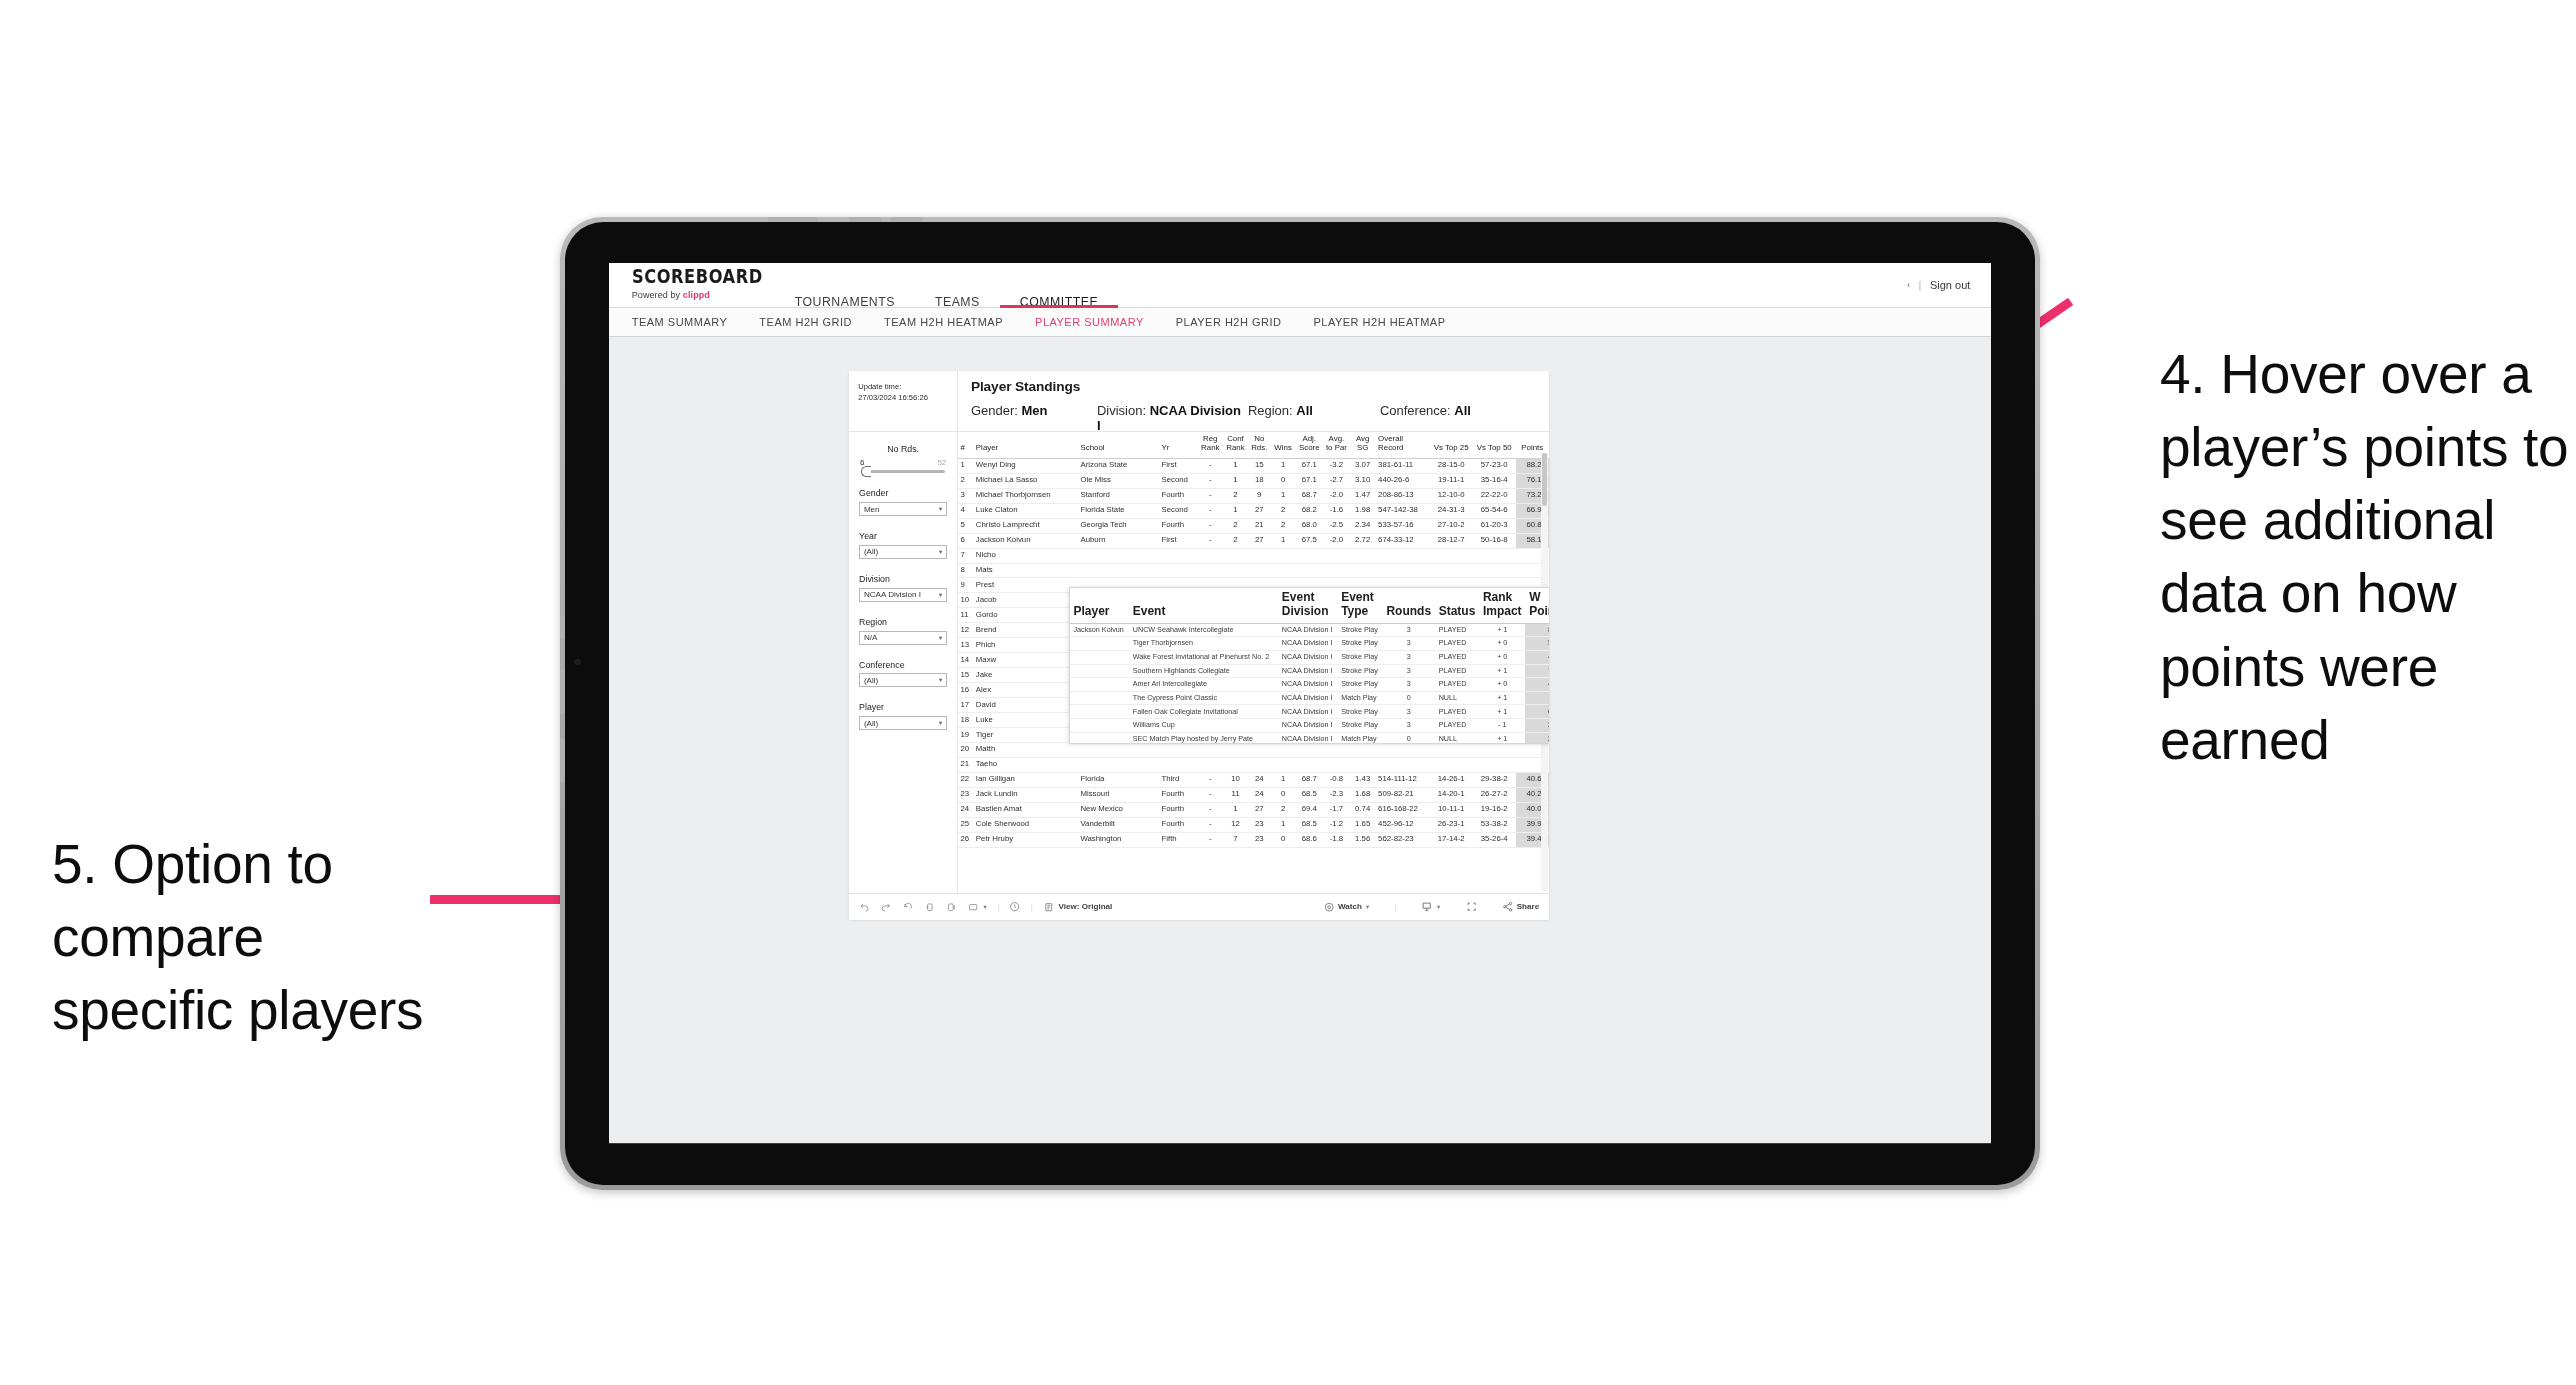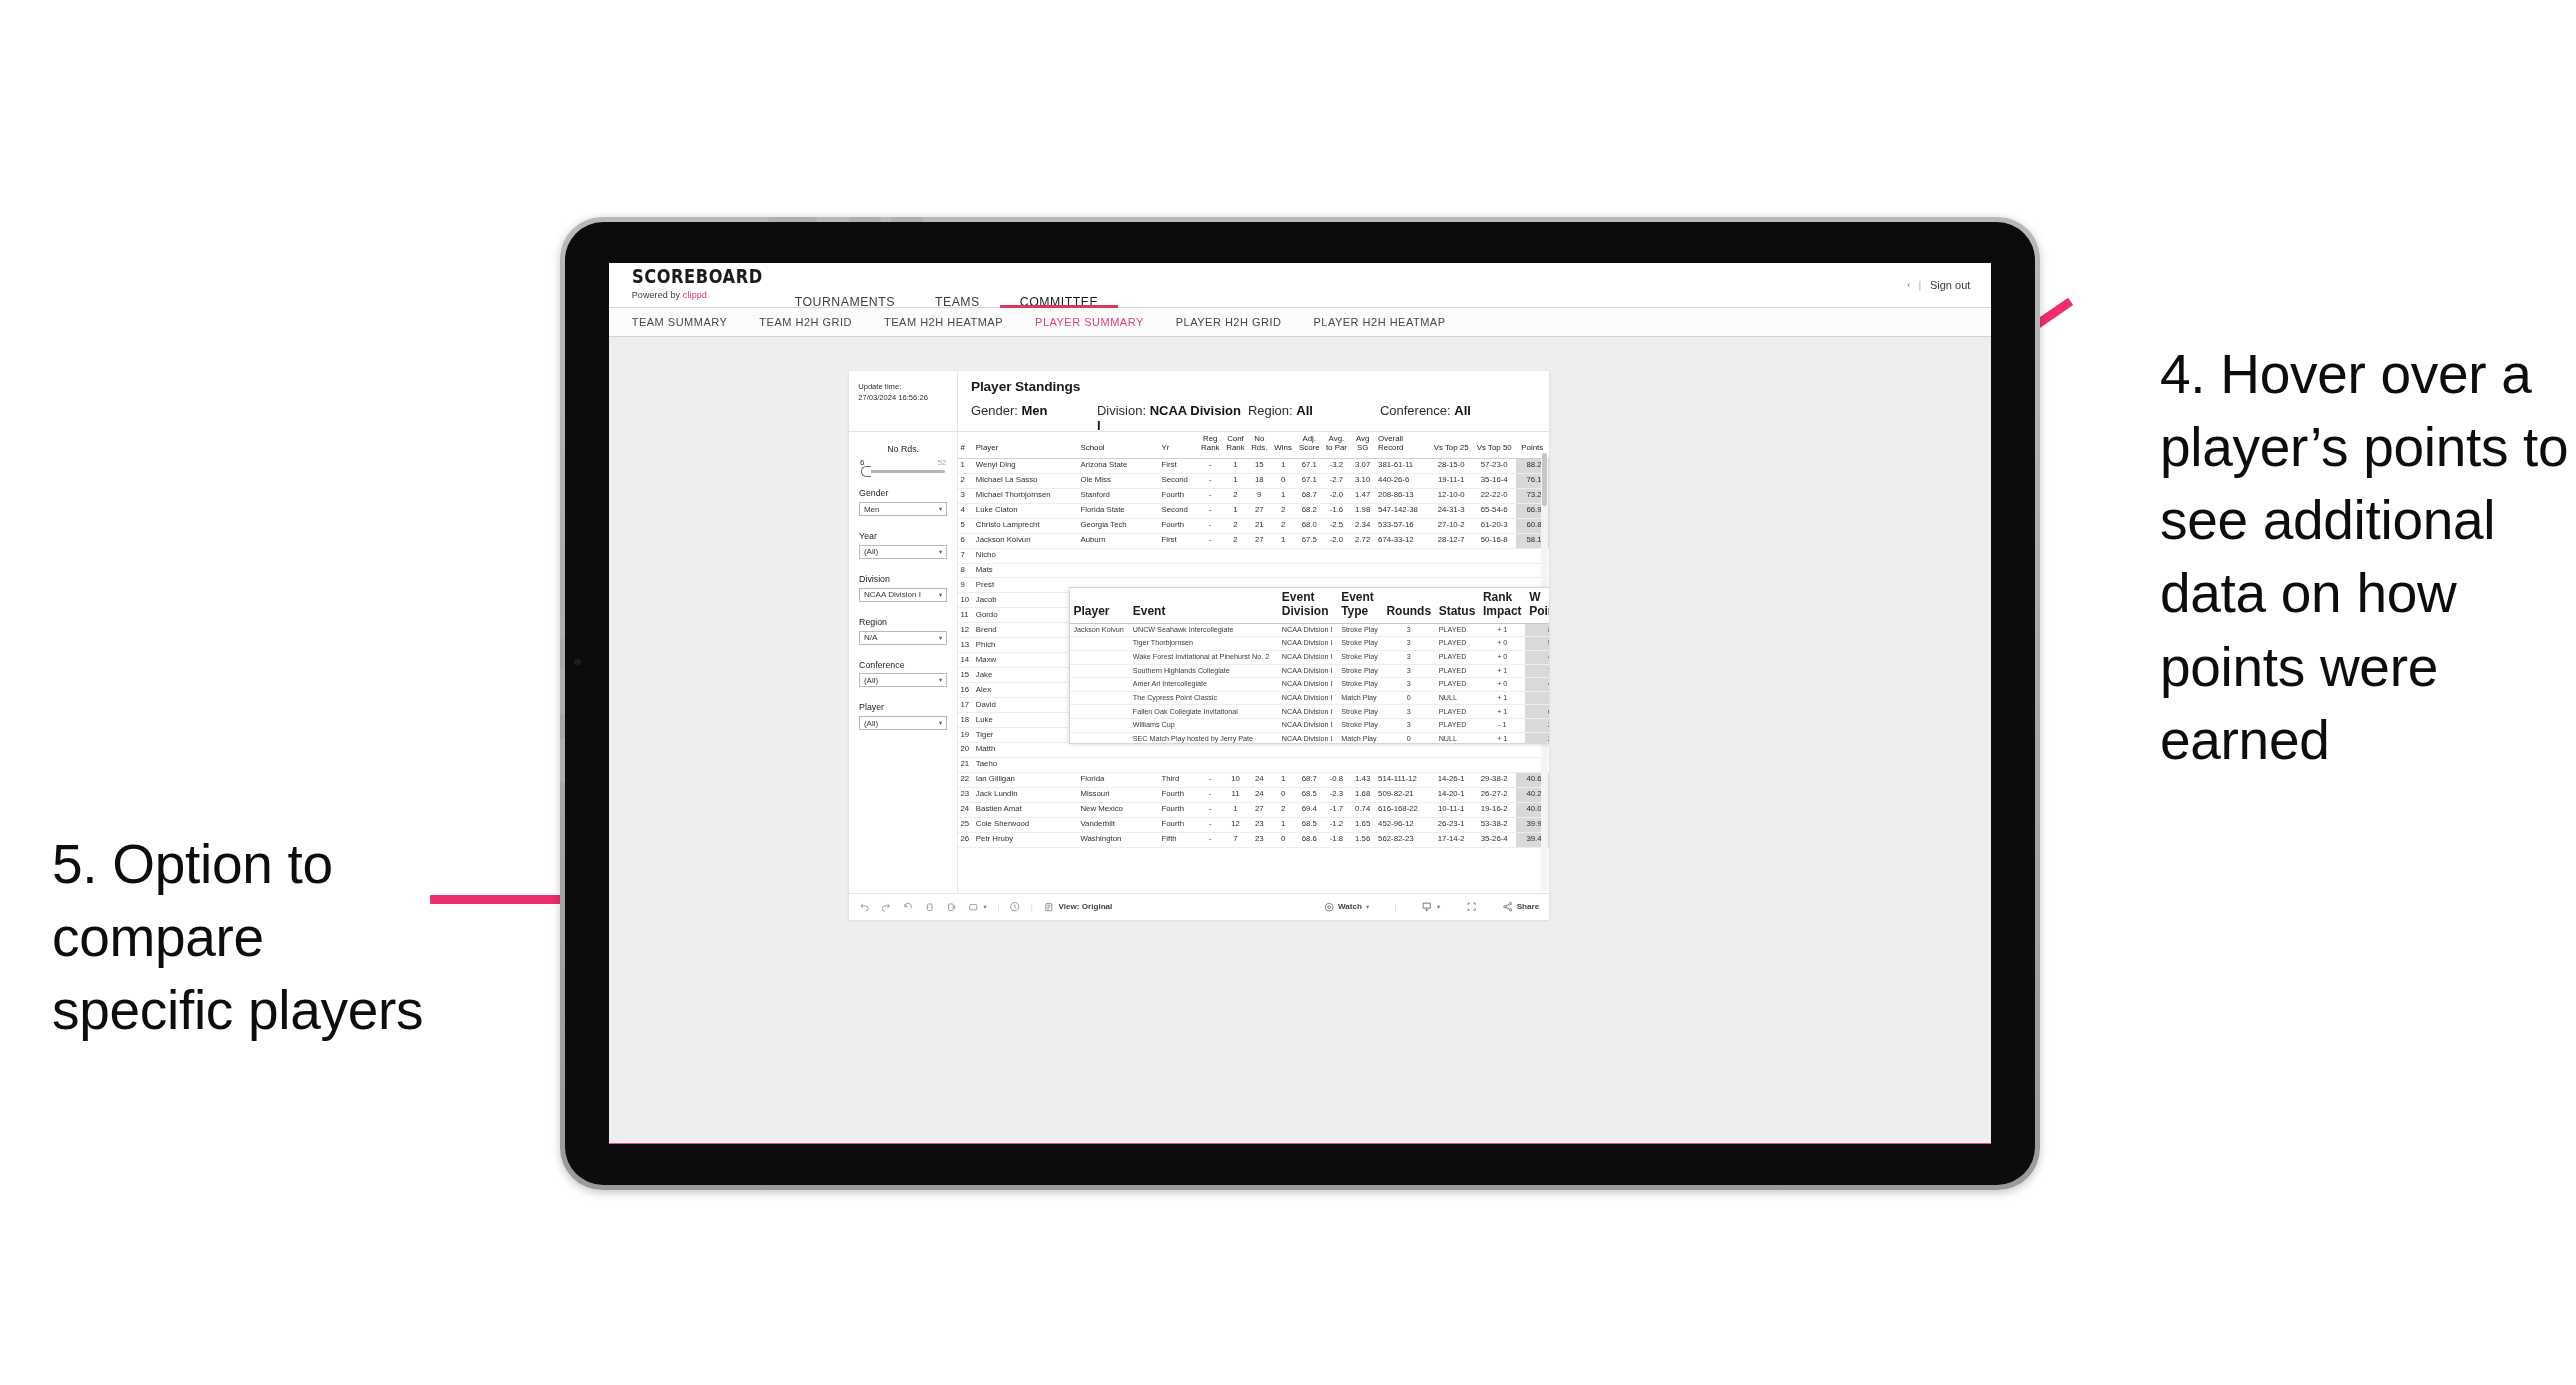--- a/index.html
+++ b/index.html
@@ -68,39 +68,39 @@
   #btn-power { left:203px; top:-4.7px; width:49px; height:4.7px; }
   #btn-vol1  { left:284px; top:-4.7px; width:32px; height:4.7px; }
   #btn-vol2  { left:326px; top:-4.7px; width:32px; height:4.7px; }
   #btn-side1 { left:-4.7px; top:393px; width:4.7px; height:24.6px; }
   #btn-side2 { left:-4.7px; top:447px; width:4.7px; height:45px; }
   #btn-side3 { left:-4.7px; top:516px; width:4.7px; height:45px; }
   #cam { position:absolute; left:9.5px; top:437px; width:6.6px; height:6.6px; border-radius:50%; background:#1d1d22; }
 
   #screen {
     width:100%; height:100%;
-    background:#ec4899;
+    background:#14532d;
     overflow:hidden;
     position:relative;
   }
 
   
   #app-header {
     height:45px; background:#fff; display:flex; align-items:stretch;
     border-bottom:0.9px solid #d8d8d8; position:relative;
   }
   #brand { padding:4.7px 0 0 23px; width:166px; }
   #brand-title {
     font-family:"DejaVu Sans", sans-serif;
     font-weight:700; font-size:19.4px; letter-spacing:0.6px; color:#1b1b1b;
     line-height:1; font-stretch:condensed;
     transform:scaleX(0.93); transform-origin:left center;
   }
   #brand-sub { font-size:9px; color:#3a3a3a; margin-top:2.8px; letter-spacing:0.1px; }
-  #brand-sub b { color:#e8336d; font-weight:400; }
+  #brand-sub b { color:#e8336d; font-weight:700; }
 
   .topnav { display:flex; align-items:stretch;margin-top:34px; }
   .topnav-item {
     display:flex; align-items:center; padding:0 20px;
     font-size:12.3px; color:#3d3d3d; letter-spacing:0.5px;
     cursor:pointer; position:relative;
   }
   .topnav-item.active { color:#1a1a1a; }
   .topnav-item.active::after {
     content:""; position:absolute; left:0; right:0; bottom:-0.9px; height:2.8px; background:#d8375f;

